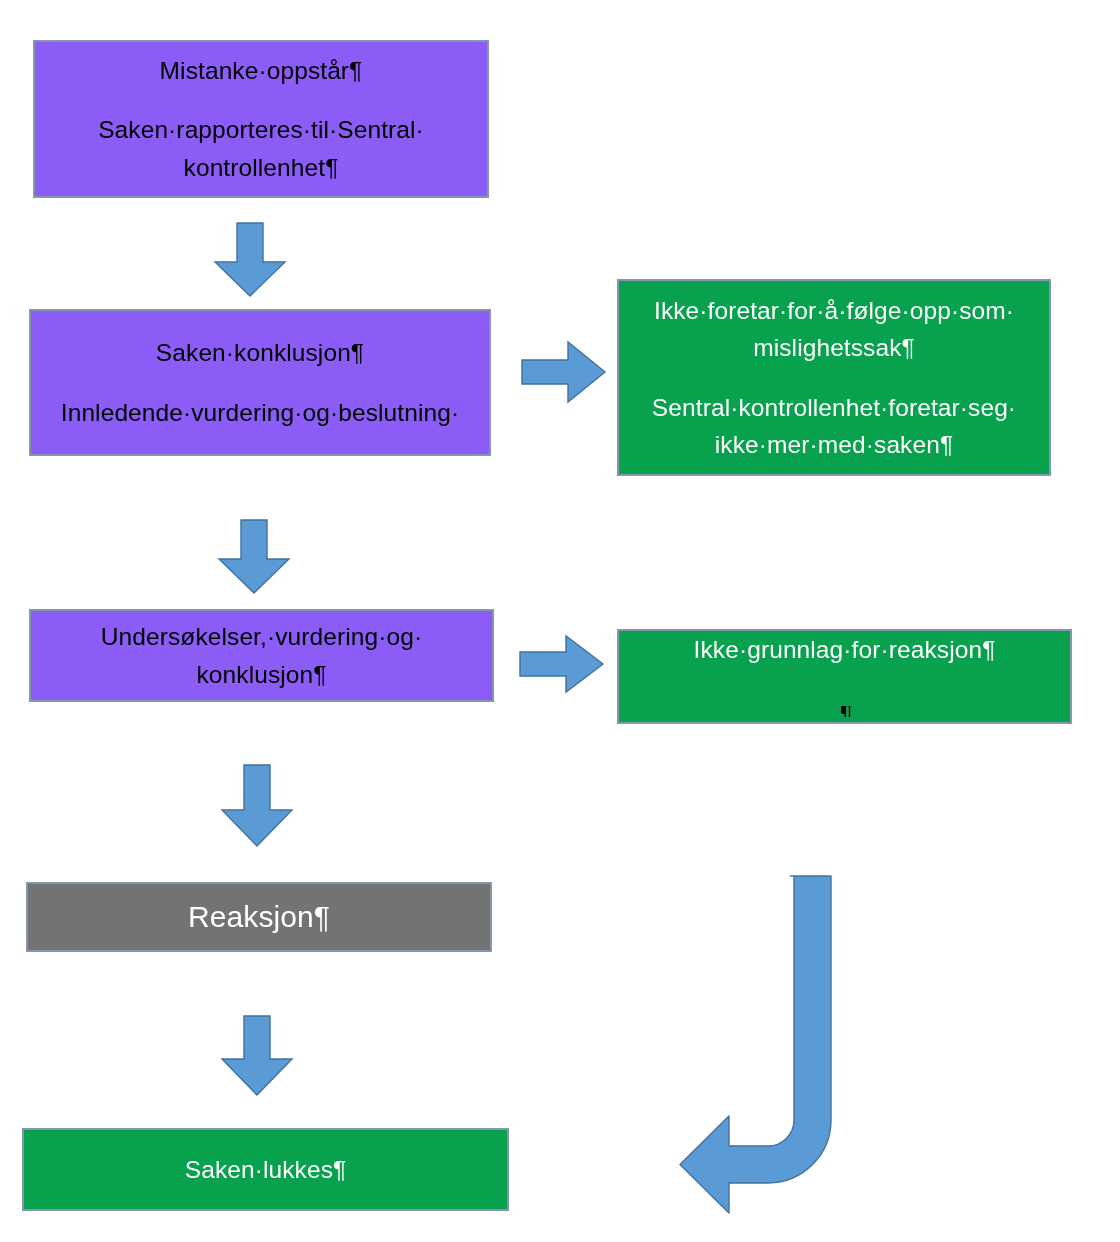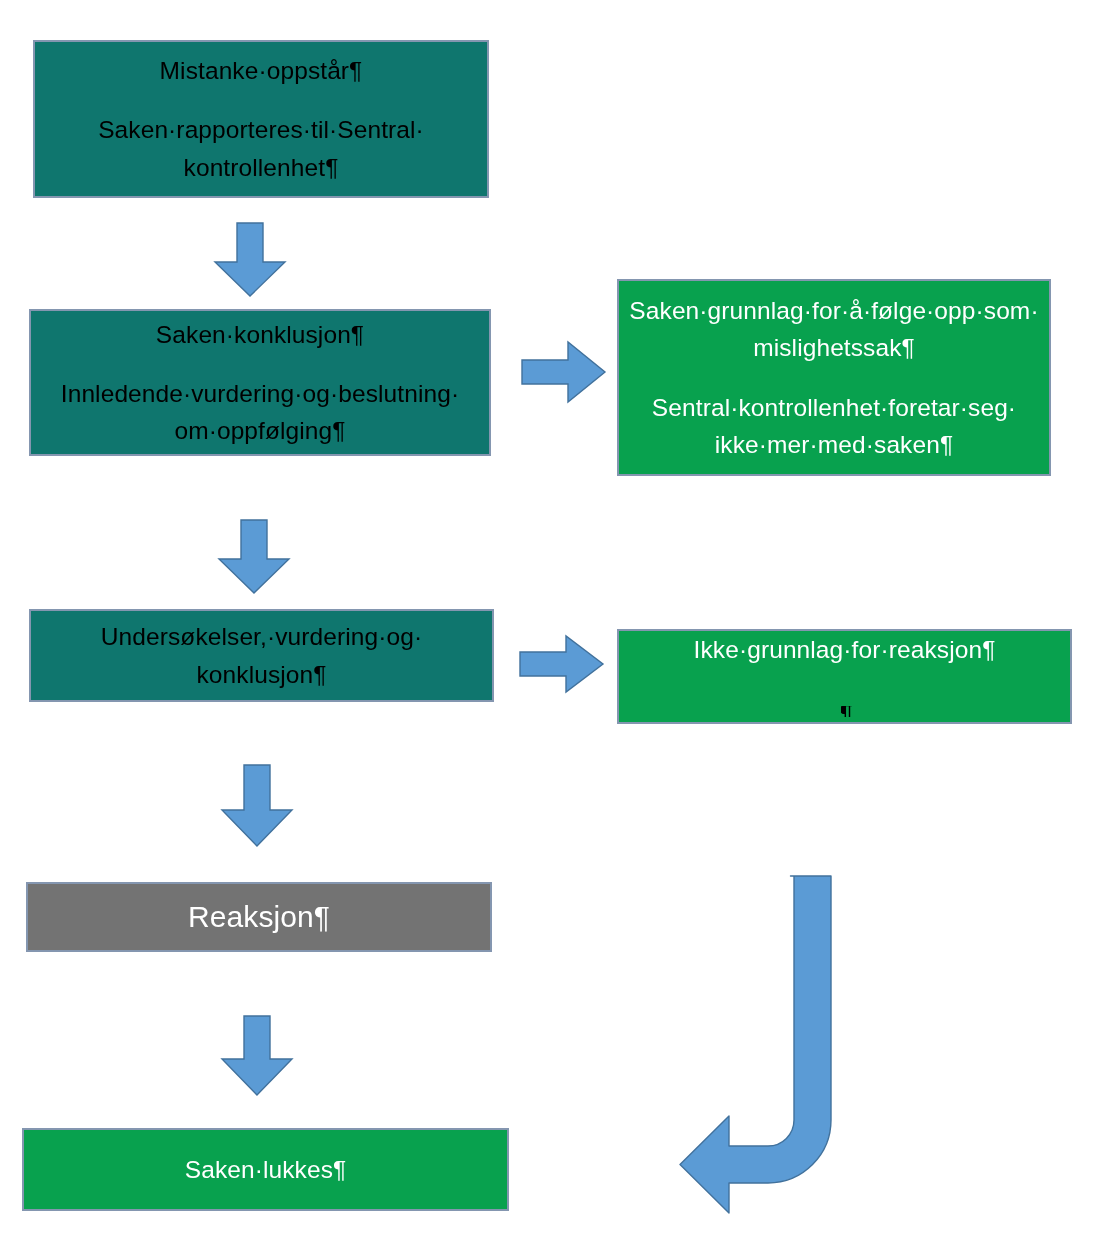--- a/index.html
+++ b/index.html
@@ -35,21 +35,21 @@
     display: block;
     width: 100%;
     white-space: nowrap;
   }
   .box .para {
     display: block;
     width: 100%;
   }
 
   .box-yellow {
-    background: #0f766e;
+    background: #8b5cf6;
     color: #000000;
     font-size: 24.5px;
   }
   .box-green {
     background: #08a14e;
     color: #ffffff;
     font-size: 24.5px;
   }
   .box-red {
     background: #737373;
@@ -114,33 +114,32 @@
     </svg>
   </div>
 
   <div class="box box-yellow clip" style="left:29px; top:309px; width:462px; height:147px;">
     <span class="para">
       <span class="line">Saken·konklusjon¶</span>
     </span>
     <span class="gap"></span>
     <span class="para">
       <span class="line">Innledende·vurdering·og·beslutning·</span>
-      <span class="line">om·oppfølging¶</span>
     </span>
   </div>
 
   <div class="arrow" style="left:521px; top:340px;">
     <svg width="86" height="64" viewBox="0 0 86 64" aria-hidden="true">
       <polygon points="1,20 47,20 47,2 84,32 47,62 47,44 1,44" fill="#5B9BD5" stroke="#41719C" stroke-width="1.4"></polygon>
     </svg>
   </div>
 
   <div class="box box-green" style="left:617px; top:279px; width:434px; height:197px;">
     <span class="para">
-      <span class="line">Saken·grunnlag·for·å·følge·opp·som·</span>
+      <span class="line">Ikke·foretar·for·å·følge·opp·som·</span>
       <span class="line">mislighetssak¶</span>
     </span>
     <span class="gap"></span>
     <span class="para">
       <span class="line">Sentral·kontrollenhet·foretar·seg·</span>
       <span class="line">ikke·mer·med·saken¶</span>
     </span>
   </div>
 
   <div class="arrow" style="left:212px; top:519px;">

